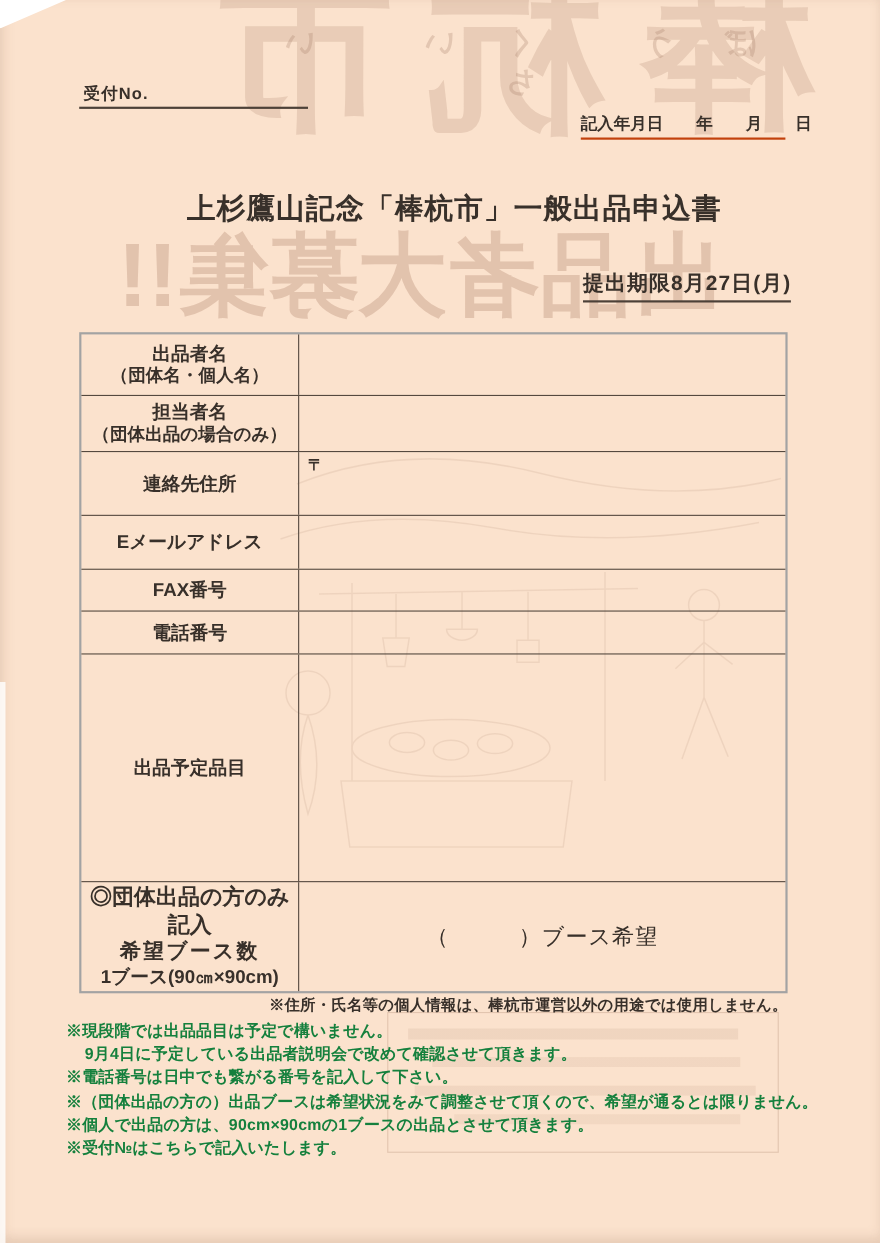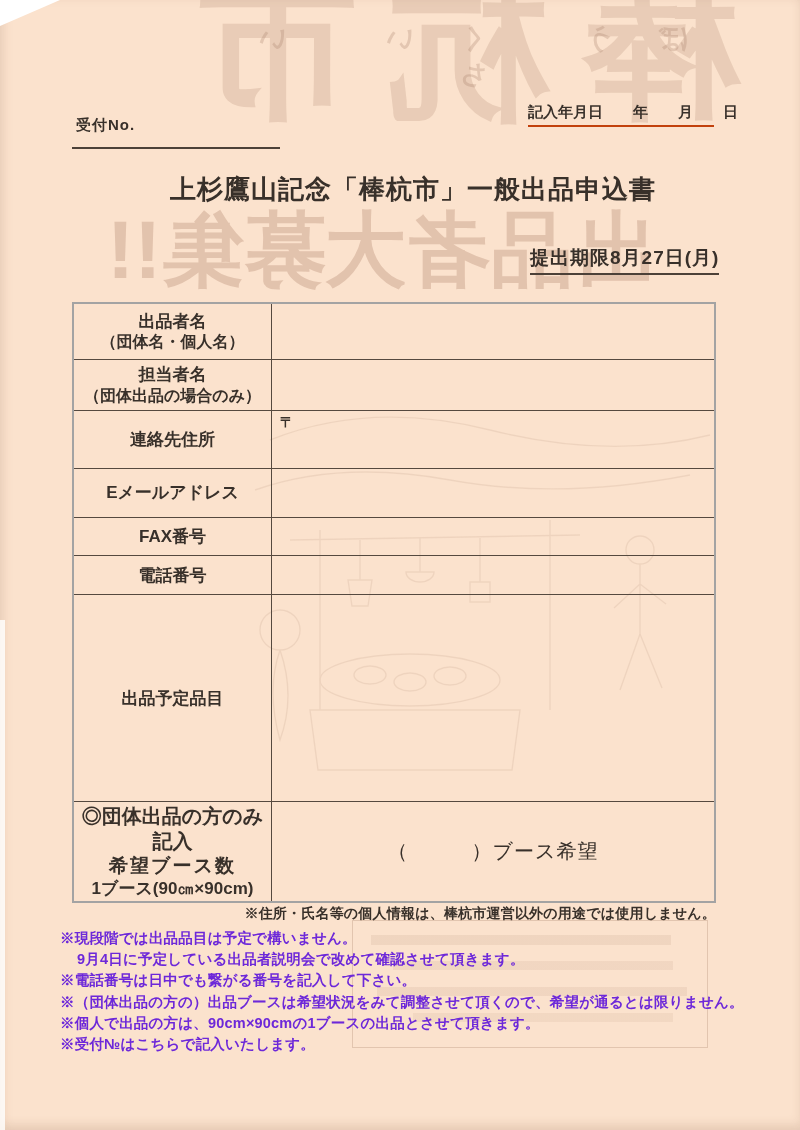--- a/index.html
+++ b/index.html
@@ -48,22 +48,22 @@
     position:absolute; top:0; left:0; width:60px; height:26px;
     background:#fff; clip-path:polygon(0 0,100% 0,0 100%);
   }
   .left-strip { position:absolute; left:0; top:620px; width:5px; height:510px; background:rgba(255,255,255,.8); }
 
   
   .content { position:absolute; inset:0; z-index:1; color:#38302a; }
 
   .receipt {
     position:absolute; left:72px; top:76px; width:208px;
-    border-bottom:2px solid #4c4138; padding:0 0 12px 4px;
-    font-size:15px; font-weight:bold; letter-spacing:1px;margin-top:40px;
+    border-bottom:2px solid #4c4138; padding:0 0 2px 4px;
+    font-size:15px; font-weight:bold; letter-spacing:1px;
   }
   .dateline {
     position:absolute; left:528px; top:103px; width:186px;
     border-bottom:2px solid #c2410c; padding-bottom:3px;
     font-size:15px; font-weight:bold; white-space:nowrap;
   }
   .title {
     position:absolute; left:0; top:172px; width:732px;
     text-align:center; font-size:26px; font-weight:bold; letter-spacing:1px;margin-left:47px;
   }
@@ -97,21 +97,21 @@
   .r8 .main { font-size:19px; font-weight:bold; letter-spacing:2px; }
   .r8 .vcell { display:flex; align-items:center; justify-content:center; }
   .booth-wish { font-size:20px; font-weight:normal; letter-spacing:1px; }
 
   
   .privacy {
     position:absolute; left:0; top:905px; width:716px;
     text-align:right; font-size:14px; font-weight:bold; letter-spacing:.2px;font-family:Liberation Mono, monospace;
   }
   .notes { position:absolute; left:60px; top:928px; width:700px; }
-  .note-line { font-size:14.5px; line-height:21.2px; letter-spacing:.2px; font-weight:bold; color:#6d28d9; }
+  .note-line { font-size:14.5px; line-height:21.2px; letter-spacing:.2px; font-weight:bold; color:#15803d; }
   .note-line.indent { padding-left:17px; }
 </style>
 </head>
 <body>
 
 <div class="paper">
 
   <div class="bleed">
     <div class="bleed-furigana mirror">ぼう くい いち</div>
     <div class="bleed-big mirror">棒杭市</div>

